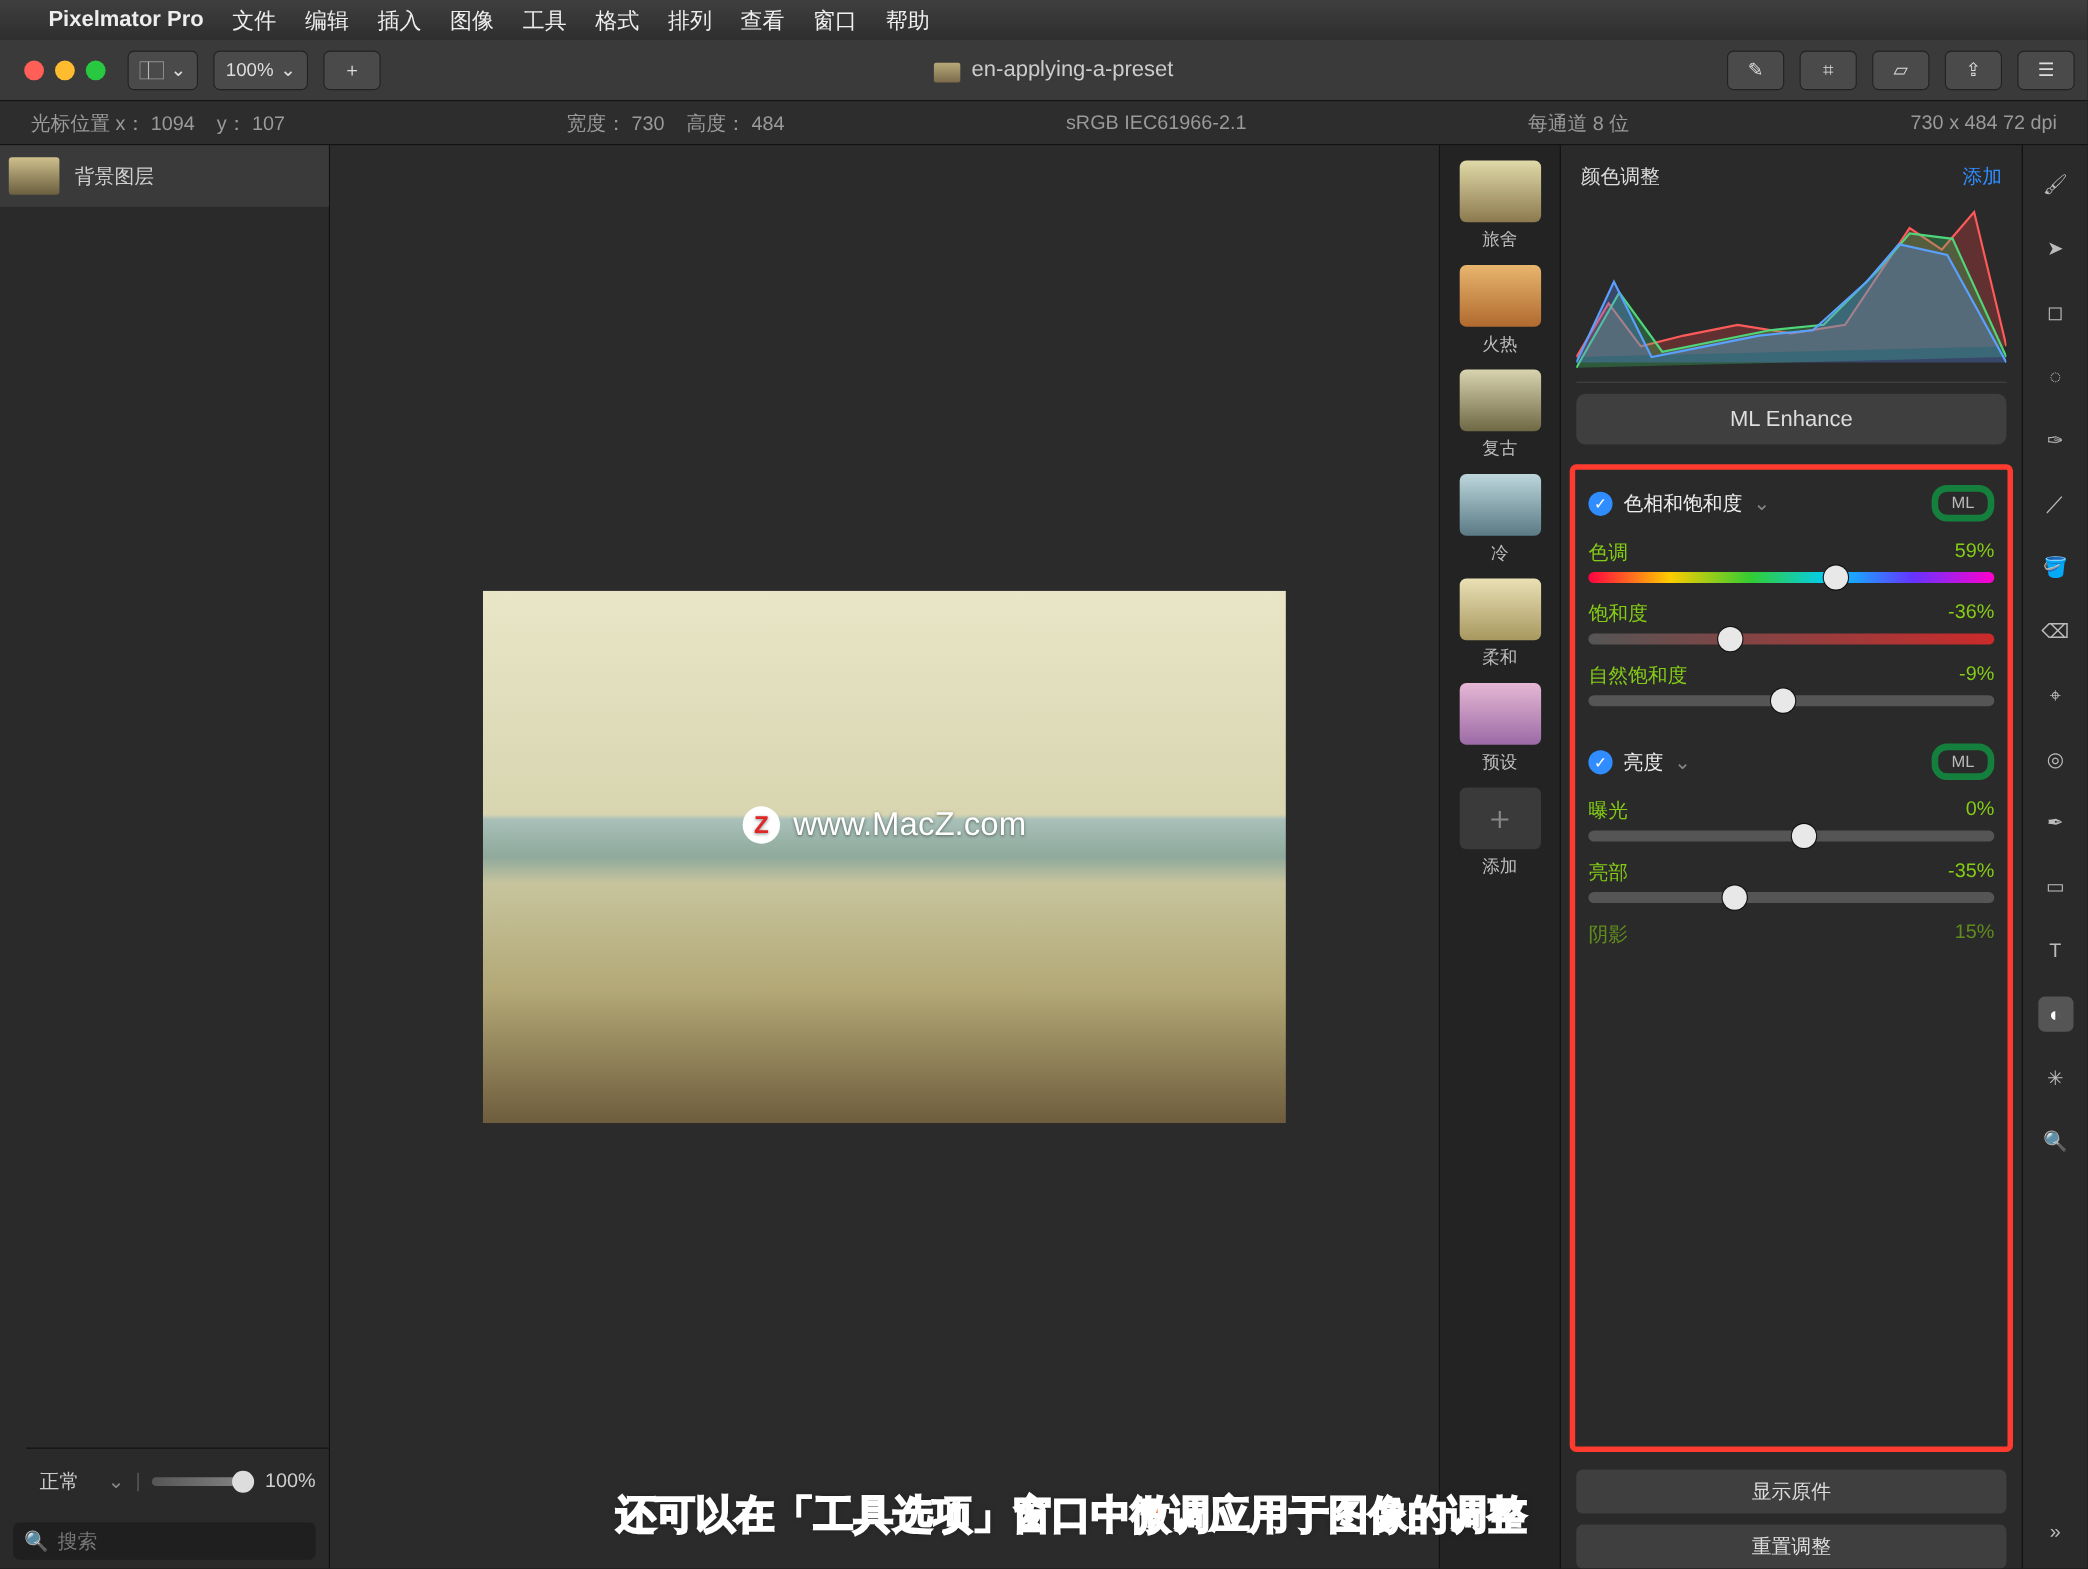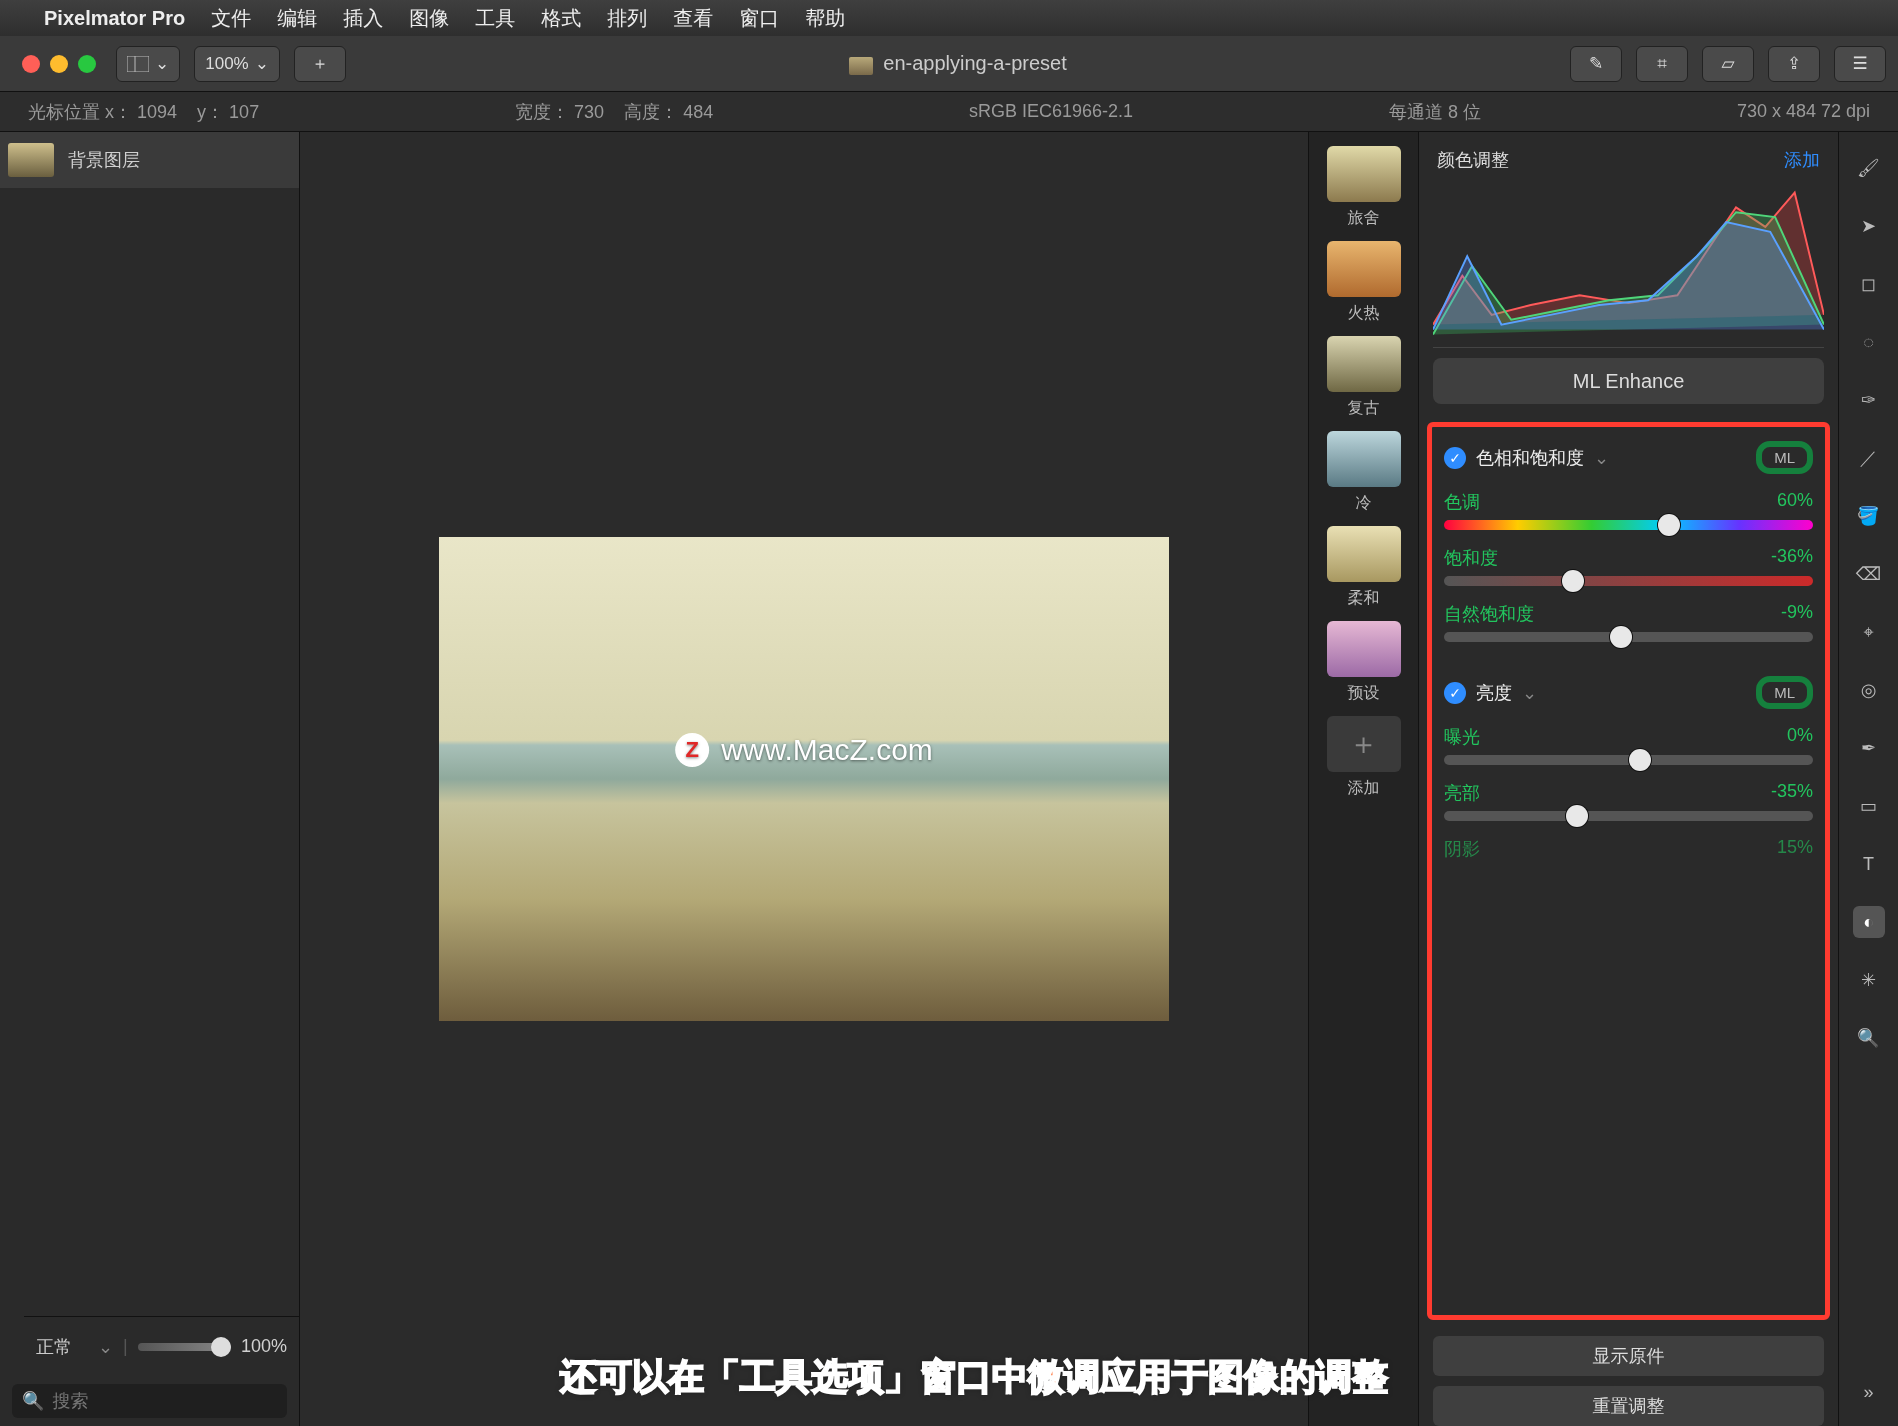--- a/index.html
+++ b/index.html
@@ -70,21 +70,21 @@
   .hist svg{position:absolute;inset:0;}
   .mlbtn{margin:0 14px 12px;height:46px;background:#3f3f3f;border-radius:8px;display:flex;align-items:center;justify-content:center;color:#ddd;font-size:20px;}
 
   .redbox{margin:6px 8px;border:5px solid #ff3b30;border-radius:6px;padding:14px 12px 10px;display:flex;flex-direction:column;gap:10px;overflow:hidden;flex:1;}
   .group-h{display:flex;align-items:center;justify-content:space-between;}
   .group-h .left{display:flex;align-items:center;gap:10px;}
   .chk{width:22px;height:22px;border-radius:50%;background:#2f8dff;display:flex;align-items:center;justify-content:center;color:#fff;font-size:14px;}
   .group-h .name{color:#eee;font-weight:500;}
   .mlchip{border:6px solid #15803d;color:#bbb;border-radius:14px;padding:2px 12px;font-size:15px;}
   .row{display:flex;flex-direction:column;gap:6px;margin-top:6px;}
-  .row .rl{display:flex;justify-content:space-between;color:#22c55e;}
+  .row .rl{display:flex;justify-content:space-between;color:#84cc16;}
   .slider{height:10px;border-radius:5px;background:#555;position:relative;}
   .slider.hue{background:linear-gradient(90deg,#ff0040,#ffcc00,#33cc33,#00ccff,#6633ff,#ff00cc);}
   .slider.sat{background:linear-gradient(90deg,#555,#cc2a2a);}
   .slider .knob{position:absolute;top:-6px;width:22px;height:22px;border-radius:50%;background:#e8e8e8;box-shadow:0 0 0 1px #111;}
   .bot-btns{display:flex;flex-direction:column;gap:10px;padding:10px 14px 0;}
   .bot-btns .b{height:40px;background:#3f3f3f;border-radius:6px;display:flex;align-items:center;justify-content:center;color:#ddd;}
 
   .tools{width:60px;background:#2a2a2a;border-left:1px solid #111;display:flex;flex-direction:column;align-items:center;padding-top:20px;gap:26px;}
   .tool{width:32px;height:32px;display:flex;align-items:center;justify-content:center;color:#bbb;border-radius:6px;}
   .tool.active{background:#555;color:#fff;}
@@ -266,21 +266,21 @@
           <div class="left">
             <div class="chk">✓</div>
             <span class="name">色相和饱和度</span>
             <span style="color:#888;">⌄</span>
           </div>
           <div class="mlchip">ML</div>
         </div>
         <div class="row">
             <div class="rl">
               <span>色调</span>
-              <span>60%</span>
+              <span>59%</span>
             </div>
           <div class="slider hue">
               <div class="knob" style="left:58%;"></div>
             </div>
           </div>
         <div class="row">
             <div class="rl">
               <span>饱和度</span>
               <span>-36%</span>
             </div>

